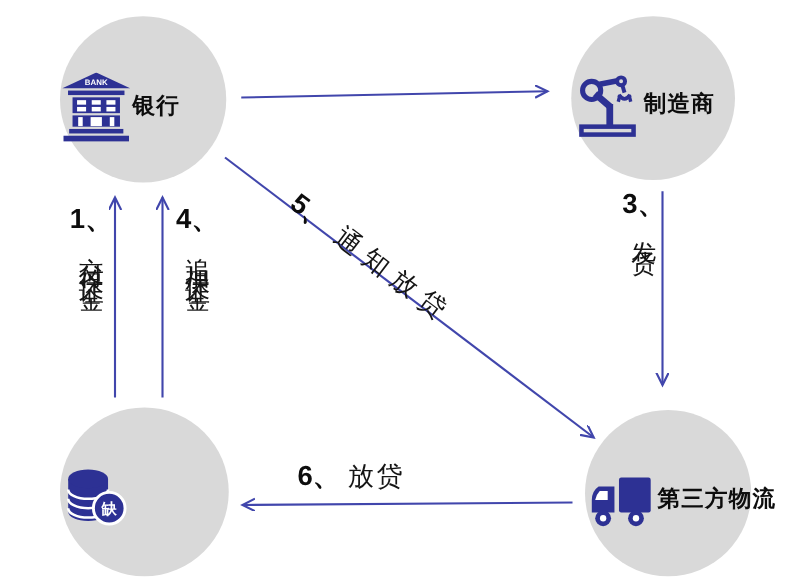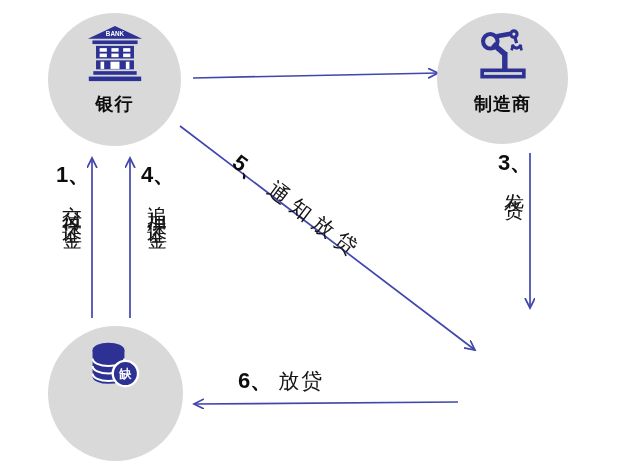--- a/index.html
+++ b/index.html
@@ -1,25 +1,25 @@
 <!DOCTYPE html>
 <html><head>
 <meta charset="utf-8">
 <style>
   html,body{margin:0;padding:0;background:#ffffff;}
   .canvas{position:relative;width:634px;height:467px;background:#ffffff;overflow:hidden;
           font-family:"Liberation Sans",sans-serif;color:#111;}
   
   .node{position:absolute;border-radius:50%;background:#d9d9d9;display:flex;
-        flex-direction:column;align-items:center;justify-content:flex-start;}
+        flex-direction:row;align-items:center;justify-content:flex-start;}
   .node .icon{margin-top:12px;height:58px;display:flex;align-items:center;justify-content:center;}
   .node .node-label{margin-top:9px;font-weight:700;font-size:18px;letter-spacing:1px;
         font-family:"Liberation Sans",sans-serif;color:#0d0d0d;white-space:nowrap;}
   #node-bank{left:48px;top:13px;width:133px;height:133px;}
-  #node-manufacturer{left:437px;top:13px;width:131px;height:131px;}
+  #node-manufacturer{left:457px;top:13px;width:131px;height:131px;}
   #node-financier{left:48px;top:326px;width:135px;height:135px;}
   #node-logistics{left:468px;top:328px;width:133px;height:133px;}
   
   svg.arrows{position:absolute;left:0;top:0;width:634px;height:467px;pointer-events:none;}
   
   .flabel{position:absolute;white-space:nowrap;}
   .flabel .num{font-family:"Liberation Sans",sans-serif;font-weight:700;font-size:22px;margin-right:6px;color:#0d0d0d;}
   .flabel .cn{font-family:"Liberation Serif",serif;font-size:21px;letter-spacing:2px;color:#151515;}
   #label-pay-loan{left:213px;top:42px;}
   #label-lend{left:238px;top:366px;}
@@ -114,20 +114,38 @@
           <path d="M7,21 a17,8 0 0 0 34,0"></path>
           <path d="M7,29 a17,8 0 0 0 34,0"></path>
           <path d="M7,37 a17,8 0 0 0 34,0"></path>
         </g>
         <circle cx="42" cy="37" r="13.5" fill="#2d3194" stroke="#ffffff" stroke-width="2.5"></circle>
         <text x="42" y="42" text-anchor="middle" font-size="13" font-weight="bold" font-family="Liberation Sans, sans-serif" fill="#ffffff">缺</text>
       </svg>
     </span>
   </div>
 
+  <div class="node" id="node-logistics">
+    <span class="icon">
+      <svg width="58" height="52" viewBox="0 0 64 52">
+        <g fill="#2d3194">
+          <rect x="30" y="5" width="28" height="31" rx="2"></rect>
+          <path d="M12,13 h14 v23 h-20 v-11 q0,-8 6,-12 z"></path>
+          <circle cx="16" cy="41" r="7"></circle>
+          <circle cx="45" cy="41" r="7"></circle>
+        </g>
+        <g fill="#ffffff">
+          <path d="M13,17 h7 v8 h-11 q1,-5 4,-8 z"></path>
+          <circle cx="16" cy="41" r="2.8"></circle>
+          <circle cx="45" cy="41" r="2.8"></circle>
+        </g>
+      </svg>
+    </span>
+    <span class="node-label">第三方物流</span>
+  </div>
 
 
   <div class="flabel" id="label-notify">
     <span class="num">5、</span><span class="cn">通知放贷</span>
   </div>
 
   <div class="flabel" id="label-lend">
     <span class="num">6、</span><span class="cn">放贷</span>
   </div>
 

